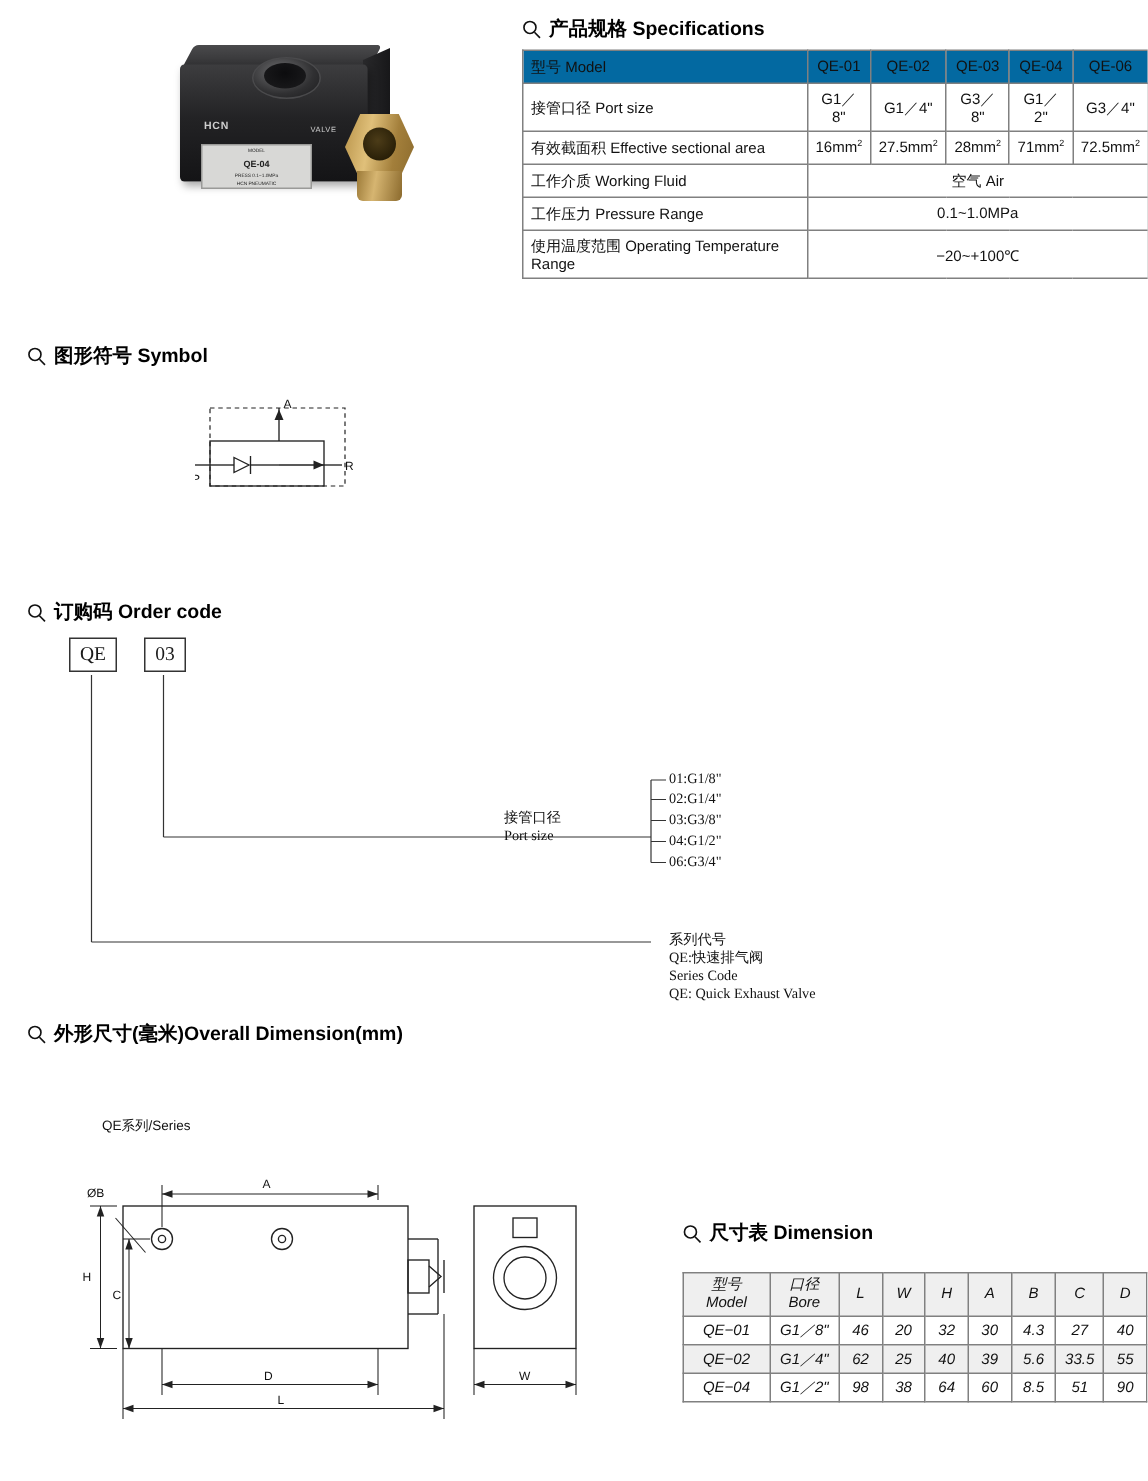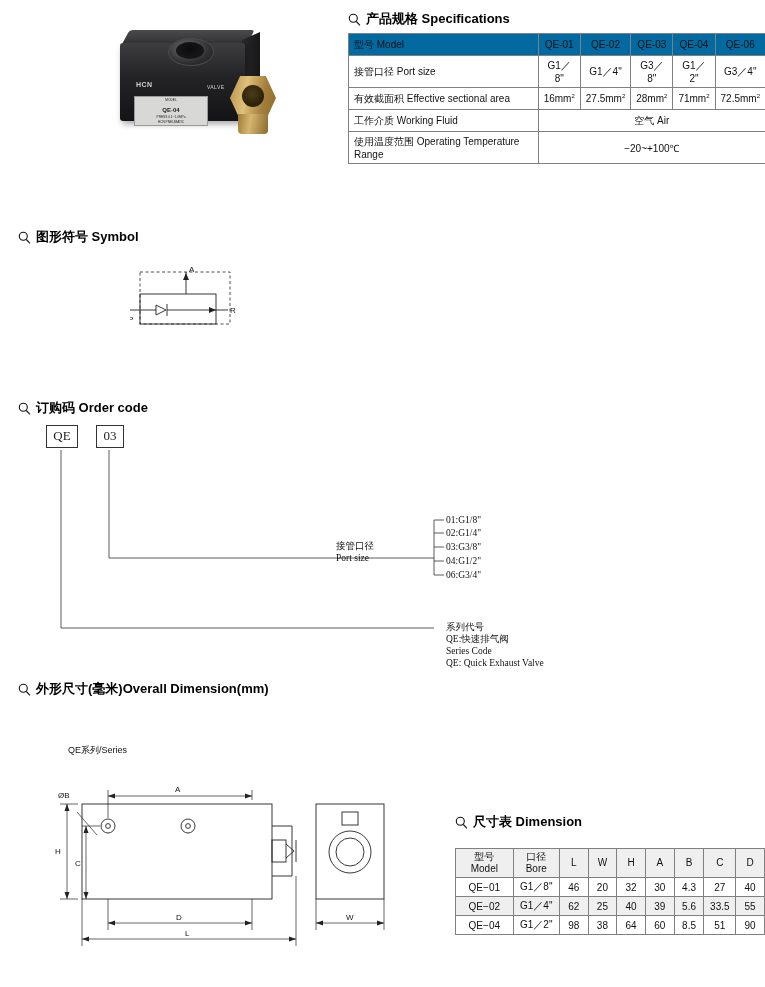--- a/index.html
+++ b/index.html
@@ -187,20 +187,21 @@
   
   .dim-box { position: absolute; left: 20px; top: 740px; width: 420px; height: 240px; }
   .series-cap { position: absolute; left: 68px; top: 744px; font-size: 9px; color:#111; }
 
   
   table.dim {
     position: absolute;
     left: 455px; top: 848px;
     border-collapse: collapse;
     font-size: 10px;
+    font-style: italic;
   }
   table.dim th, table.dim td {
     border: 1px solid #808080;
     text-align: center;
     padding: 2px 3px;
     height: 14px;
     font-weight: normal;
     color: #111;
   }
   table.dim thead th { background: #efefef; line-height: 12px; }
@@ -307,20 +308,24 @@
       <td class="label">有效截面积 Effective sectional area</td>
       <td class="c"><span>16mm</span><span class="sup">2</span></td>
       <td class="c"><span>27.5mm</span><span class="sup">2</span></td>
       <td class="c"><span>28mm</span><span class="sup">2</span></td>
       <td class="c"><span>71mm</span><span class="sup">2</span></td>
       <td class="c"><span>72.5mm</span><span class="sup">2</span></td>
     </tr>
     <tr>
       <td class="label">工作介质 Working Fluid</td>
       <td class="c" colspan="5">空气 Air</td>
+    </tr>
+    <tr>
+      <td class="label">工作压力 Pressure Range</td>
+      <td class="c" colspan="5">0.1~1.0MPa</td>
     </tr>
     <tr>
       <td class="label">使用温度范围 Operating Temperature Range</td>
       <td class="c" colspan="5">−20~+100℃</td>
     </tr>
   </tbody>
     </table>
 
   <div class="symbol-box">
     <svg width="140" height="100" viewBox="0 0 140 100">

